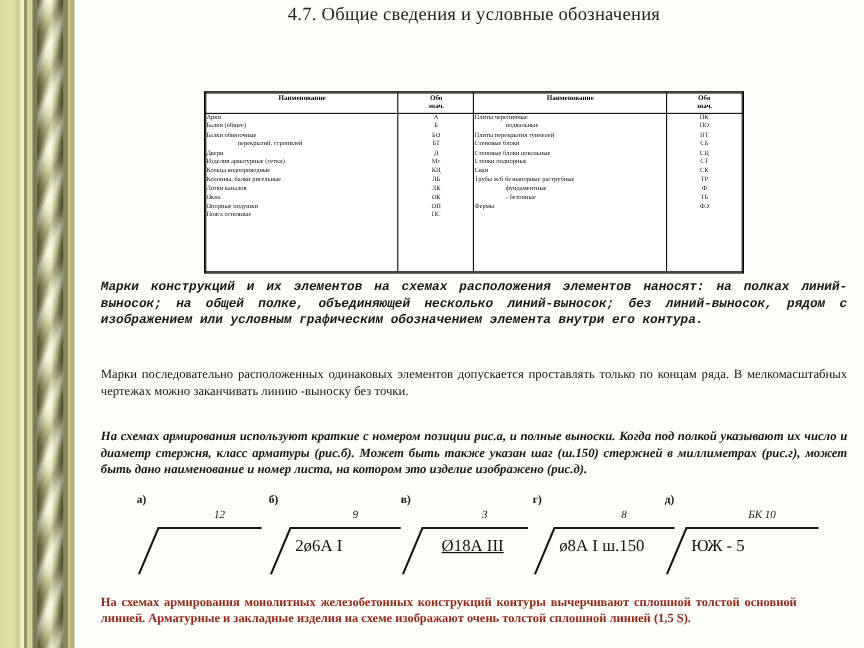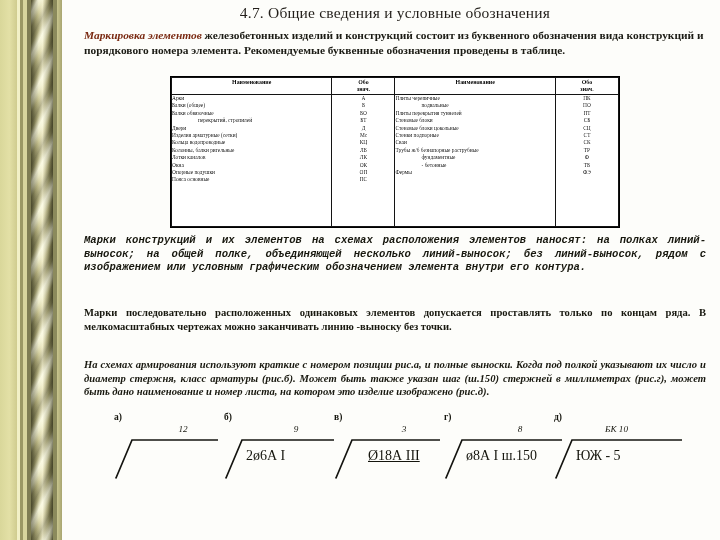--- a/index.html
+++ b/index.html
@@ -75,21 +75,21 @@
   .code{text-align:center;}
   .indent{padding-left:26px;}
   .ul{display:block;}
 
   
   .para{
     position:absolute;left:22px;width:622px;color:#18180f;
     font-size:10.6px;line-height:13.6px;text-align:justify;
   }
   .italic{font-style:italic;font-weight:bold;}
-  .bold{font-weight:bold;}
+  .bold{font-weight:normal;}
   #para-1{top:234px;font-family:Liberation Mono, monospace;}
   #para-2{top:306px;}
   #para-3{top:358px;}
 
   
   #figures{position:absolute;left:22px;top:412px;width:622px;height:80px;}
   .fig{position:absolute;top:0;height:80px;}
   .fig-letter{
     position:absolute;left:0;top:0;font-size:9.5px;font-weight:bold;color:#15150d;
   }
@@ -127,23 +127,20 @@
   <div class="rope"></div>
   <div class="rope-gloss"></div>
   <div class="band b7"></div>
   <div class="band b8"></div>
 </div>
 
 <div id="content">
 
   <div id="page-title">4.7. Общие сведения и условные обозначения</div>
 
-  <div id="intro">
-    <span class="em">Маркировка элементов</span><span> железобетонных изделий и конструкций состоит из буквенного обозначения вида конструкций и порядкового номера элемента. Рекомендуемые буквенные обозначения проведены в таблице.</span>
-  </div>
 
   <div id="table-figure">
     <table id="tbl">
       <thead>
         <tr>
           <th class="col-name">Наименование</th>
           <th class="col-code">
             <span>Обо</span><br>
             <span>знач.</span>
           </th>
@@ -258,24 +255,25 @@
         <div class="fig-letter">г)</div>
         <div class="fig-above" style="left: 46px; width: 60px; text-align: center;">8</div>
         <div class="fig-below" style="left: 22px;">ø8А I ш.150</div>
         <svg class="leader" width="124" height="46">
           <path d="M 2 44 L 18 6 L 118 6" stroke="#141410" stroke-width="1.7" fill="none"></path>
           <circle cx="2" cy="44" r="0.8" fill="#141410"></circle>
         </svg>
       </div>
       <div class="fig" style="left: 470px; width: 140px;">
         <div class="fig-letter">д)</div>
-        <div class="fig-above" style="left: 51px; width: 60px; text-align: left;">БК 10</div>
+        <div class="fig-above" style="left: 51px; width: 60px; text-align: center;">БК 10</div>
         <div class="fig-below" style="left: 22px;">ЮЖ - 5</div>
         <svg class="leader" width="134" height="46">
           <path d="M 2 44 L 18 6 L 128 6" stroke="#141410" stroke-width="1.7" fill="none"></path>
           <circle cx="2" cy="44" r="0.8" fill="#141410"></circle>
         </svg>
       </div>
     </div>
 
+  <div id="footer">На схемах армирования монолитных железобетонных конструкций контуры вычерчивают сплошной толстой основной линией. Арматурные и закладные изделия на схеме изображают очень толстой сплошной линией (1,5 S).</div>
   <div id="page-number">64</div>
 
 </div>
 
 </body></html>

